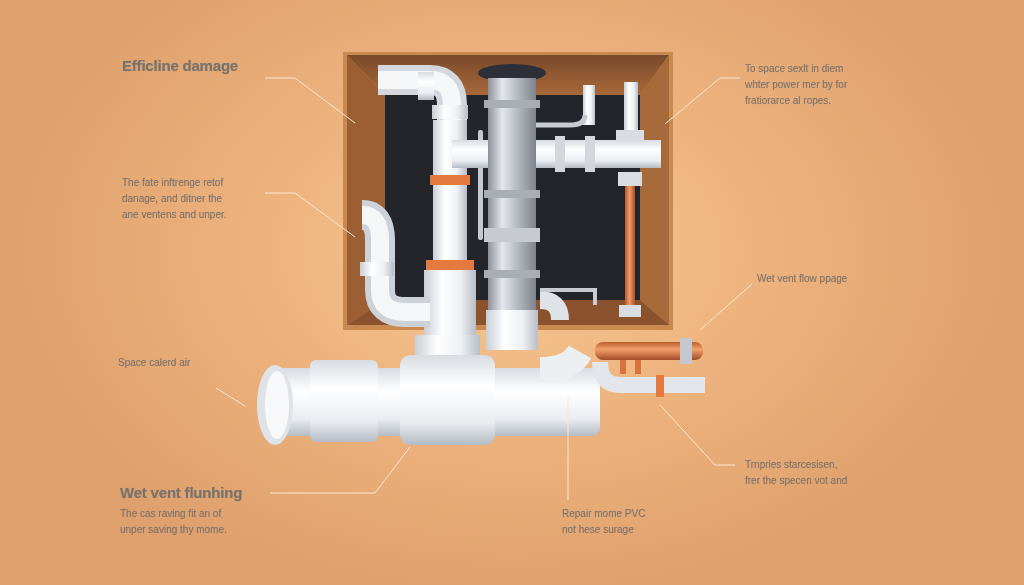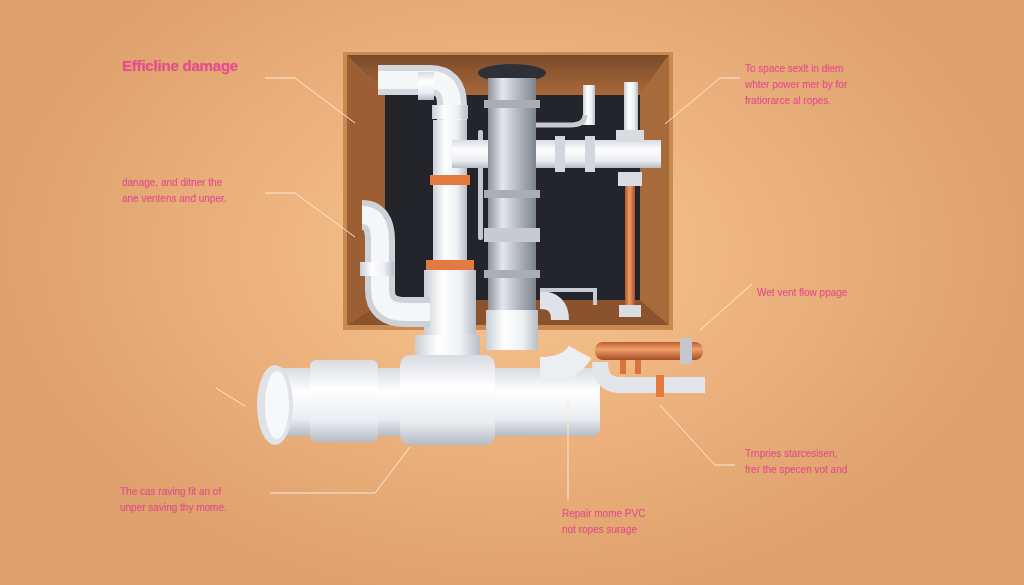--- a/index.html
+++ b/index.html
@@ -1,19 +1,19 @@
 <!DOCTYPE html>
 <html><head>
 <meta charset="utf-8">
 <style>
   html,body{margin:0;padding:0;}
   body{width:1024px;height:585px;overflow:hidden;position:relative;
     font-family:"Liberation Sans",sans-serif;
     background:radial-gradient(ellipse 520px 360px at 512px 250px,#f6c993 0%,#eeb47f 45%,#dea06c 100%);}
-  .label{position:absolute;color:#ec4899;text-shadow:0 0 1px rgba(120,60,20,.25);}
+  .label{position:absolute;color:#737373;text-shadow:0 0 1px rgba(120,60,20,.25);}
   .label .title{font-weight:bold;font-size:15px;margin-bottom:5px;letter-spacing:-.2px;}
   .label .body{font-size:10px;line-height:16px;opacity:.95;}
   svg.diagram{position:absolute;left:0;top:0;}
 </style>
 </head>
 <body>
 
 <svg class="diagram" width="1024" height="585" viewBox="0 0 1024 585">
   <defs>
     <linearGradient id="pvcV" x1="0" x2="1" y1="0" y2="0">
@@ -136,56 +136,59 @@
     <polyline points="568,500 568,398"></polyline>
   </g>
 </svg>
 
 <div class="label" style="left:122px;top:57px;width:200px">
   <div class="title">Efficline damage</div>
 </div>
 
 <div class="label" style="left:122px;top:175px;width:200px">
   <div class="body">
+    <div>The fate inftrenge retof</div>
     <div>danage, and ditner the</div>
     <div>ane ventens and unper.</div>
   </div>
 </div>
 
 <div class="label" style="left:118px;top:355px;width:180px">
   <div class="body">
+    <div>Space calerd air</div>
   </div>
 </div>
 
 <div class="label" style="left:120px;top:484px;width:200px">
+  <div class="title">Wet vent flunhing</div>
   <div class="body">
     <div>The cas raving fit an of</div>
     <div>unper saving thy mome.</div>
   </div>
 </div>
 
 <div class="label" style="left:745px;top:61px;width:200px">
   <div class="body">
     <div>To space sexlt in diem</div>
     <div>whter power mer by for</div>
     <div>fratiorarce al ropes.</div>
   </div>
 </div>
 
-<div class="label" style="left:757px;top:285px;width:200px">
+<div class="label" style="left:757px;top:271px;width:200px">
   <div class="body">
     <div>Wet vent flow ppage</div>
   </div>
 </div>
 
-<div class="label" style="left:745px;top:446px;width:180px">
+<div class="label" style="left:745px;top:457px;width:180px">
   <div class="body">
     <div>Trnpries starcesisen,</div>
     <div>frer the specen vot and</div>
   </div>
 </div>
 
 <div class="label" style="left:562px;top:506px;width:140px">
   <div class="body">
     <div>Repair mome PVC</div>
-    <div>not ropes surage</div>
+    <div>not hese surage</div>
   </div>
 </div>
 
 </body></html>

